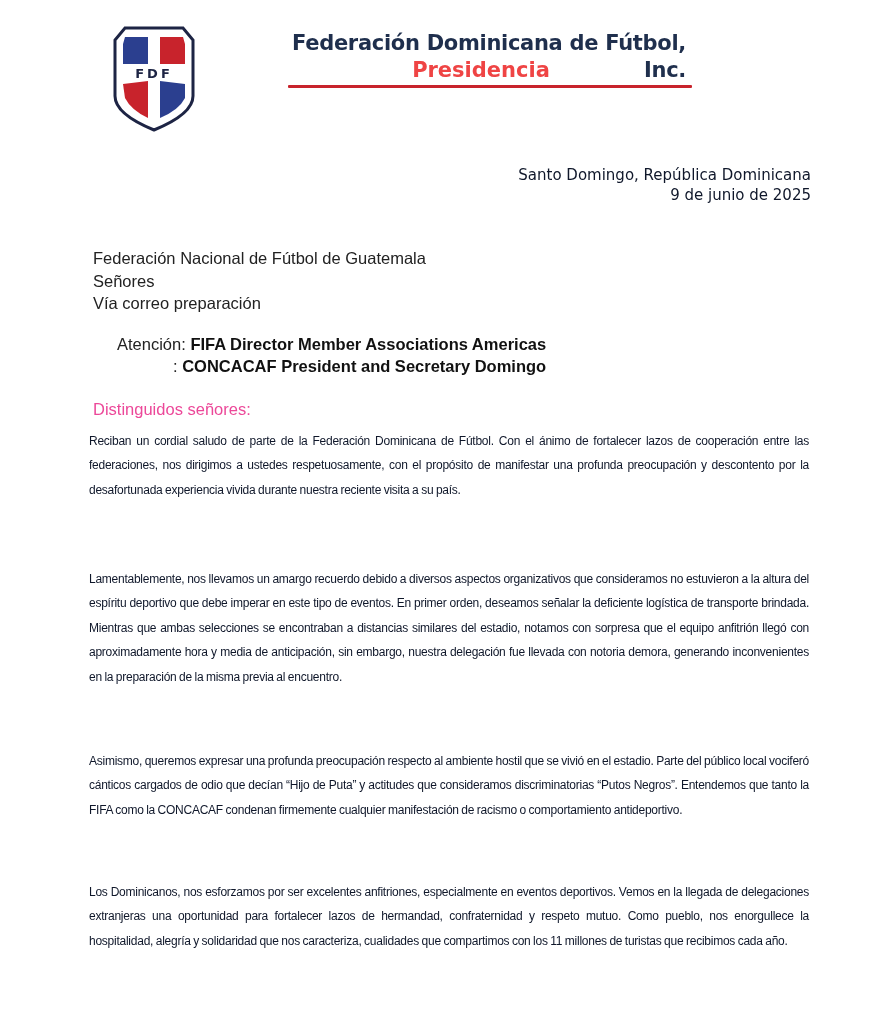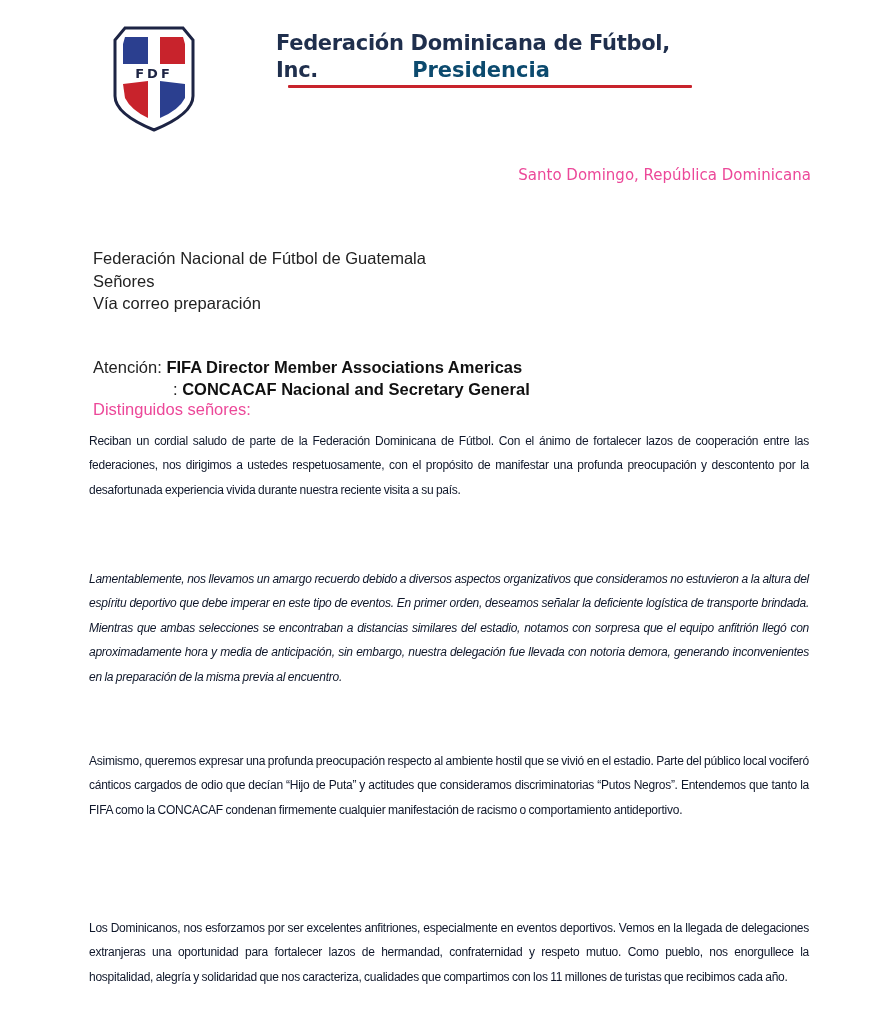--- a/index.html
+++ b/index.html
@@ -1,31 +1,31 @@
 <!DOCTYPE html>
 <html><head>
 <meta charset="utf-8">
 <style>
   html, body { margin: 0; padding: 0; background: #ffffff; }
   body { width: 890px; height: 1024px; position: relative; overflow: hidden; font-family: "Liberation Sans", sans-serif; color: #1a1a1a; }
   .logo { position: absolute; left: 111px; top: 24px; width: 86px; height: 110px; }
-  .header-title { position: absolute; left: 276px; top: 30px; width: 410px; text-align: left; font-family: "DejaVu Sans", sans-serif; font-size: 21px; font-weight: bold; color: #1f2f4d; letter-spacing: -0.3px; line-height: 27px; }
-  .header-sub { position: absolute; left: 276px; top: 57px; width: 410px; text-align: center; font-family: "DejaVu Sans", sans-serif; font-size: 21px; font-weight: bold; color: #0c4a6e; line-height: 27px; }
+  .header-title { position: absolute; left: 276px; top: 30px; width: 410px; text-align: right; font-family: "DejaVu Sans", sans-serif; font-size: 21px; font-weight: bold; color: #1f2f4d; letter-spacing: -0.3px; line-height: 27px; }
+  .header-sub { position: absolute; left: 276px; top: 57px; width: 410px; text-align: center; font-family: "DejaVu Sans", sans-serif; font-size: 21px; font-weight: bold; color: #ef4444; line-height: 27px; }
   .header-rule { position: absolute; left: 288px; top: 85px; width: 404px; height: 3px; background: #c8232c; border-radius: 1px; }
-  .place-date { position: absolute; right: 79px; top: 165px; text-align: right; font-family: "DejaVu Sans", sans-serif; font-size: 15px; line-height: 20px; color: #ec4899; }
+  .place-date { position: absolute; right: 79px; top: 165px; text-align: right; font-family: "DejaVu Sans", sans-serif; font-size: 15px; line-height: 20px; color: #0f172a; }
   .recipient { position: absolute; left: 93px; top: 247px; font-size: 16.5px; line-height: 22.5px; color: #222; }
-  .attn { position: absolute; left: 93px; top: 356px; font-size: 16.5px; line-height: 22px; color: #222; }
+  .attn { position: absolute; left: 93px; top: 333px; font-size: 16.5px; line-height: 22px; color: #222; text-align: right; }
   .attn b { color: #111; }
   .attn .indent { padding-left: 80px; }
   .salutation { position: absolute; left: 93px; top: 398px; font-size: 16.5px; line-height: 22px; color: #ec4899; }
   .para { position: absolute; left: 89px; width: 720px; font-family: "Liberation Sans Narrow", "Liberation Sans", sans-serif; font-size: 12px; line-height: 24.4px; text-align: justify; color: #0f172a; letter-spacing: -0.25px; word-spacing: -0.5px; }
   #p1 { top: 429px; }
-  #p2 { top: 567px; font-style: italic; }
+  #p2 { top: 567px; }
   #p3 { top: 749px; }
-  #p4 { top: 880px; margin-top: 36px; }
+  #p4 { top: 880px; }
 </style>
 </head>
 <body>
 
 <div class="logo">
   <svg width="86" height="110" viewBox="0 0 86 110">
     <path d="M14 4 L72 4 L82 16 L82 72 Q82 90 43 106 Q4 90 4 72 L4 16 Z" fill="#ffffff" stroke="#1d2444" stroke-width="3"></path>
     <path d="M14 13 L37 13 L37 40 L12 40 L12 20 Z" fill="#2b3f8f"></path>
     <path d="M49 13 L72 13 L74 20 L74 40 L49 40 Z" fill="#c8232c"></path>
     <path d="M12 60 L37 57 L37 94 Q20 86 14 74 Z" fill="#c8232c"></path>
@@ -33,31 +33,32 @@
     <text x="43" y="54" text-anchor="middle" font-family="DejaVu Sans, sans-serif" font-weight="bold" font-size="13" fill="#1d2444" letter-spacing="3">FDF</text>
   </svg>
 </div>
 
 <div class="header-title">Federación Dominicana de Fútbol, Inc.</div>
 <div class="header-sub">Presidencia</div>
 <div class="header-rule"></div>
 
 <div class="place-date">
   <div>Santo Domingo, República Dominicana</div>
+  <div>9 de junio de 2025</div>
 </div>
 
 <div class="recipient">
   <div>Federación Nacional de Fútbol de Guatemala</div>
   <div>Señores</div>
   <div>Vía correo preparación</div>
 </div>
 
 <div class="attn">
   <div><span>Atención:</span> <b>FIFA Director Member Associations Americas</b></div>
-  <div class="indent"><span>:</span> <b>CONCACAF Nacional and Secretary General</b></div>
+  <div class="indent"><span>:</span> <b>CONCACAF President and Secretary Domingo</b></div>
 </div>
 
 <div class="salutation">Distinguidos señores:</div>
 
 <div class="para" id="p1">Reciban un cordial saludo de parte de la Federación Dominicana de Fútbol. Con el ánimo de fortalecer lazos de cooperación entre las federaciones, nos dirigimos a ustedes respetuosamente, con el propósito de manifestar una profunda preocupación y descontento por la desafortunada experiencia vivida durante nuestra reciente visita a su país.</div>
 <div class="para" id="p2">Lamentablemente, nos llevamos un amargo recuerdo debido a diversos aspectos organizativos que consideramos no estuvieron a la altura del espíritu deportivo que debe imperar en este tipo de eventos. En primer orden, deseamos señalar la deficiente logística de transporte brindada. Mientras que ambas selecciones se encontraban a distancias similares del estadio, notamos con sorpresa que el equipo anfitrión llegó con aproximadamente hora y media de anticipación, sin embargo, nuestra delegación fue llevada con notoria demora, generando inconvenientes en la preparación de la misma previa al encuentro.</div>
 <div class="para" id="p3">Asimismo, queremos expresar una profunda preocupación respecto al ambiente hostil que se vivió en el estadio. Parte del público local vociferó cánticos cargados de odio que decían “Hijo de Puta” y actitudes que consideramos discriminatorias “Putos Negros”. Entendemos que tanto la FIFA como la CONCACAF condenan firmemente cualquier manifestación de racismo o comportamiento antideportivo.</div>
 <div class="para" id="p4">Los Dominicanos, nos esforzamos por ser excelentes anfitriones, especialmente en eventos deportivos. Vemos en la llegada de delegaciones extranjeras una oportunidad para fortalecer lazos de hermandad, confraternidad y respeto mutuo. Como pueblo, nos enorgullece la hospitalidad, alegría y solidaridad que nos caracteriza, cualidades que compartimos con los 11 millones de turistas que recibimos cada año.</div>
 
 </body></html>

